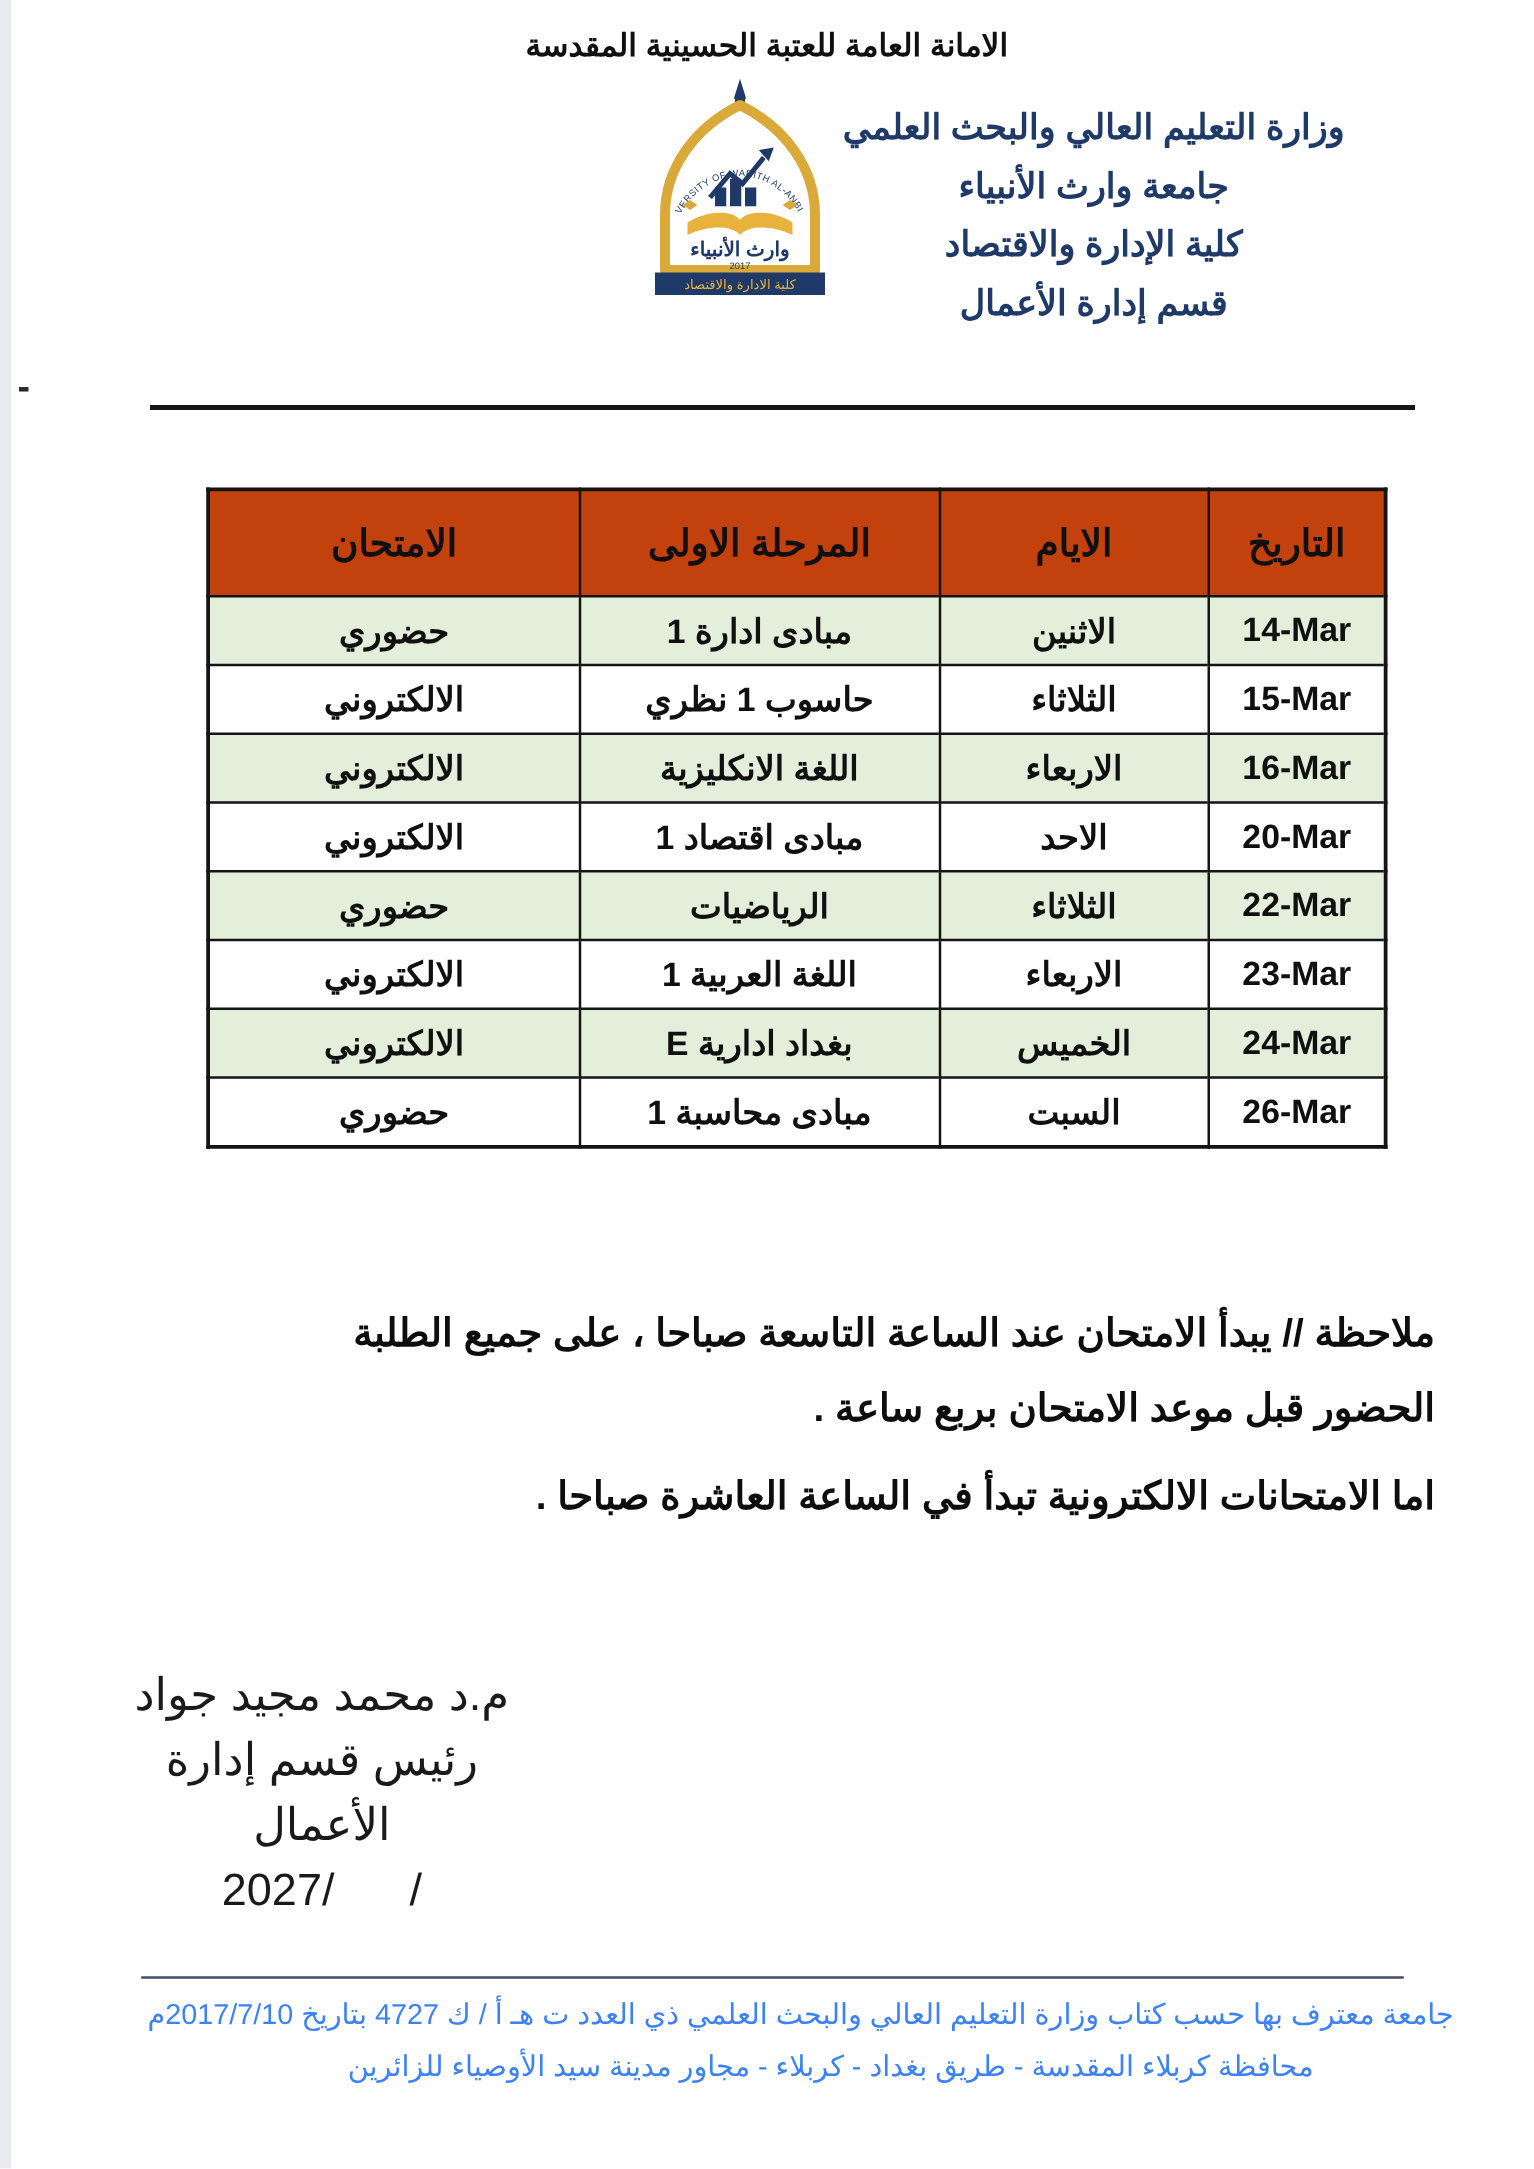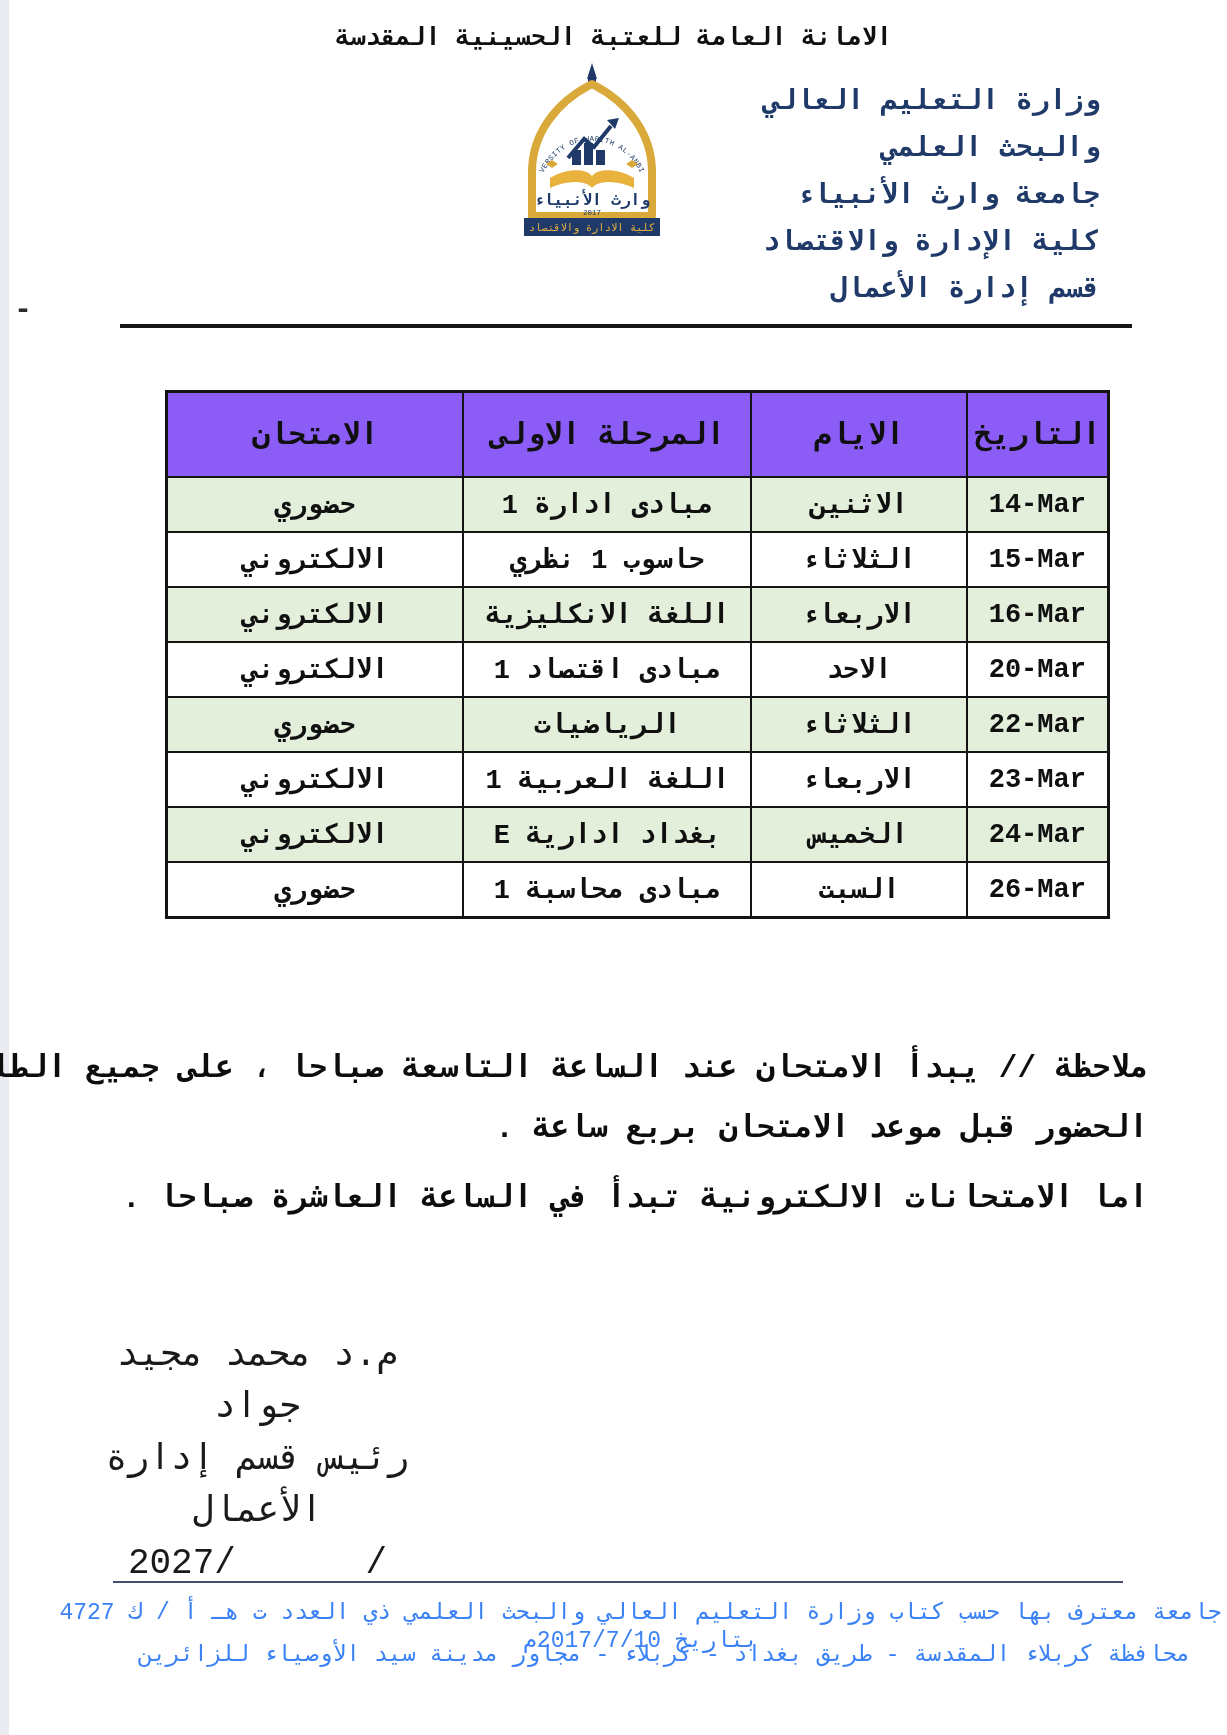--- a/index.html
+++ b/index.html
@@ -3,41 +3,41 @@
 <meta charset="utf-8">
 <style>
   html,body{margin:0;padding:0;background:#ffffff;}
   .page{
     position:relative;
     width:1227px;
     height:1735px;
     background:#ffffff;
     margin:0 auto;
     overflow:hidden;
-    font-family:Liberation Mono, monospace;
+    font-family:Liberation Sans, sans-serif;
     color:#111;
   }
   .edge-strip{
     position:absolute;left:0;top:0;width:9px;height:1735px;
     background:#eaeaf1;
   }
   .top-title{
     position:absolute;top:22px;left:0;width:1227px;
     text-align:center;direction:rtl;
     font-size:25px;font-weight:bold;color:#101010;
   }
   .en-block{
     position:absolute;left:76px;top:84px;width:356px;
     text-align:center;font-weight:bold;font-size:21px;line-height:30px;
     color:#101010;
   }
   .en-block .ln{white-space:nowrap;}
   .ar-block{
     position:absolute;left:650px;top:78px;width:450px;
-    direction:rtl;
+    text-align:center;direction:rtl;
     font-size:28px;line-height:47px;font-weight:600;
     color:#1f3a68;
   }
   .ar-block .ln4{font-weight:800;}
   .logo-wrap{position:absolute;left:492px;top:60px;width:200px;height:190px;}
   .hdr-divider{
     position:absolute;left:120px;top:324px;width:1012px;height:4px;
     background:#161616;
   }
   .stray-dash{
@@ -49,21 +49,21 @@
     border-collapse:collapse;border:3px solid #141414;
     direction:rtl;
   }
   .exam-table th,.exam-table td{
     border:2.5px solid #141414;
     text-align:center;vertical-align:middle;
     font-weight:bold;color:#101010;
     padding:0;
   }
   .exam-table thead th{
-    background:#8b5cf6;height:83px;font-size:30px;
+    background:#c2410c;height:83px;font-size:30px;
   }
   .exam-table tbody td{height:53px;font-size:27px;}
   .exam-table tbody tr:nth-child(odd){background:#e3efdb;}
   .exam-table tbody tr:nth-child(even){background:#ffffff;}
   .date-ltr{direction:ltr;unicode-bidi:embed;}
   .note-line{
     position:absolute;right:79px;direction:rtl;text-align:right;
     font-size:31px;font-weight:bold;color:#0d0d0d;white-space:nowrap;
   }
   .note-1{top:1048px;}

